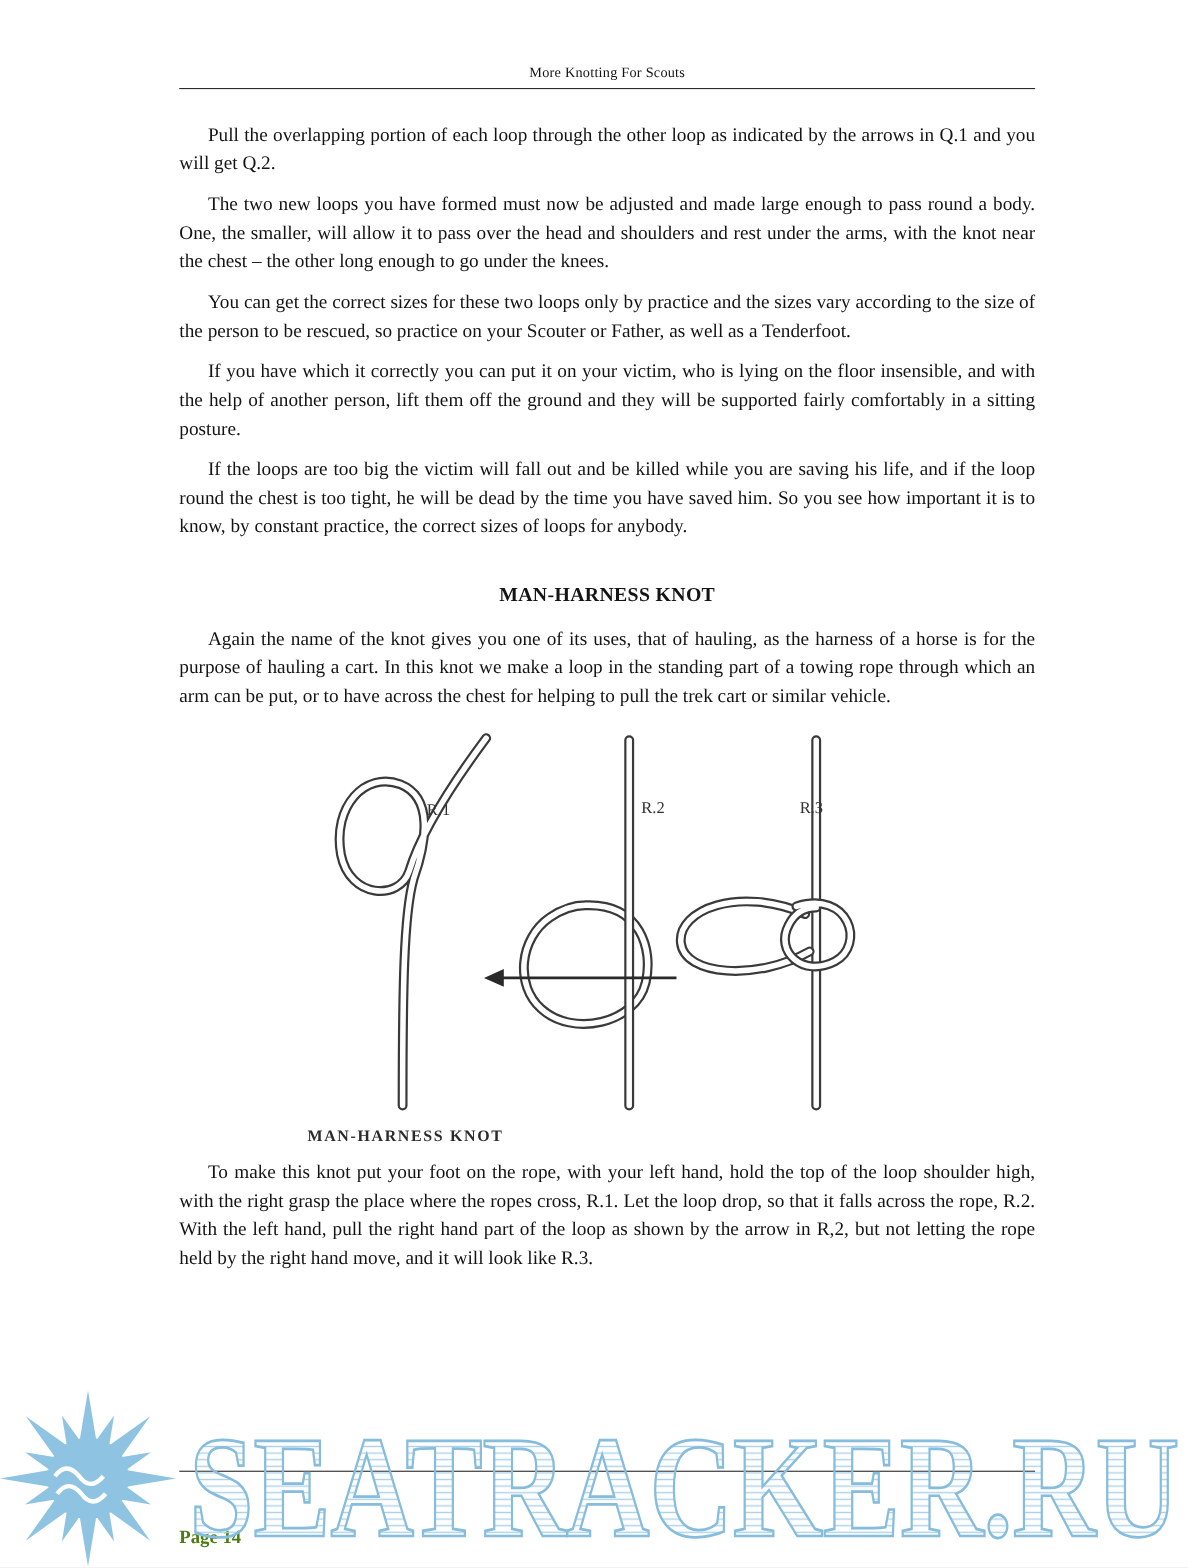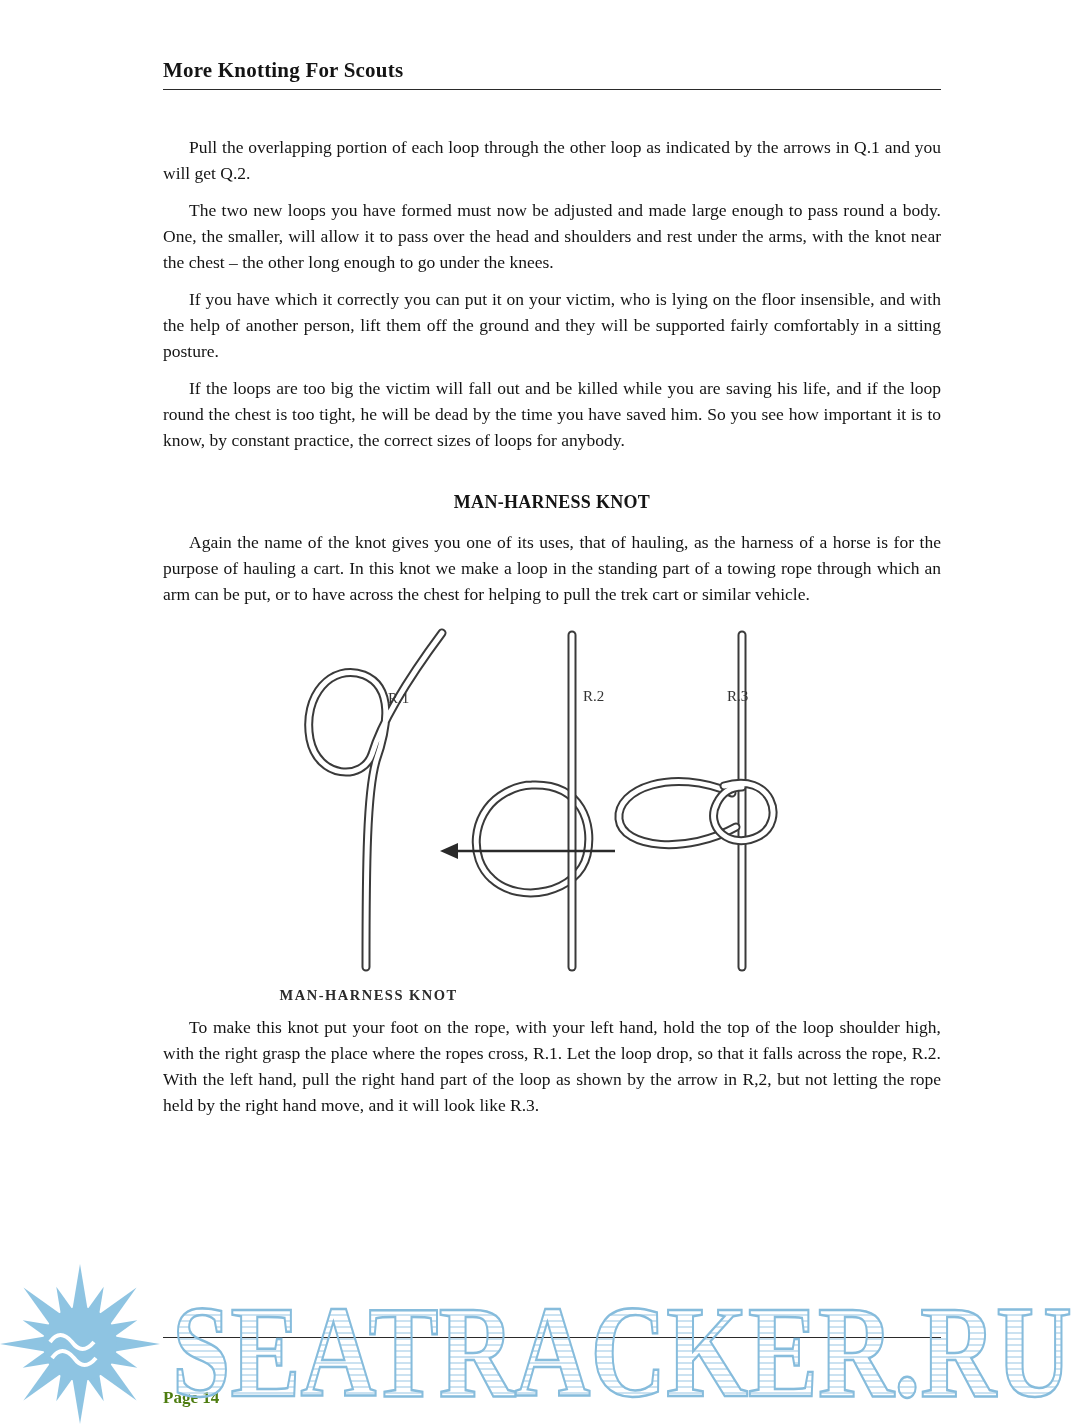--- a/index.html
+++ b/index.html
@@ -9,24 +9,24 @@
     height: 1425px;
     margin: 0 auto;
     background: #ffffff;
     font-family: "Liberation Serif", serif;
     color: #141414;
     overflow: hidden;
   }
   .column { position:absolute; left:163px; width:778px; top:0; }
   .header { padding-top:58px; border-bottom:1.5px solid #2a2a2a; }
   .header .title {
-    text-align:left; font-weight:bold; font-size:21px;
+    text-align:center; font-weight:normal; font-size:13px;
     padding-bottom:6px; letter-spacing:0.2px;
   }
-  .body-text { margin-top:44px; font-size:17.5px; line-height:26px; text-align:justify; }
+  .body-text { margin-top:28px; font-size:17.5px; line-height:26px; text-align:justify; }
   .para { margin:0 0 11px 0; text-indent:26px; }
   .section-heading {
     text-align:center; font-weight:bold; font-size:18px;
     margin:36px 0 14px 0; letter-spacing:0.3px;
   }
   .figure { width:545px; margin:14px auto 6px auto; text-align:left; }
   .figure-caption {
     font-weight:bold; font-size:14.5px; letter-spacing:1.5px;
     color:#2b2b2b; margin-top:2px; font-family:"Liberation Serif", serif;
   }
@@ -54,20 +54,21 @@
 
   <div class="column">
 
     <div class="header">
       <div class="title">More Knotting For Scouts</div>
     </div>
 
     <div class="body-text">
       <p class="para">Pull the overlapping portion of each loop through the other loop as indicated by the arrows in Q.1 and you will get Q.2.</p>
       <p class="para">The two new loops you have formed must now be adjusted and made large enough to pass round a body. One, the smaller, will allow it to pass over the head and shoulders and rest under the arms, with the knot near the chest – the other long enough to go under the knees.</p>
+      <p class="para">You can get the correct sizes for these two loops only by practice and the sizes vary according to the size of the person to be rescued, so practice on your Scouter or Father, as well as a Tenderfoot.</p>
       <p class="para">If you have which it correctly you can put it on your victim, who is lying on the floor insensible, and with the help of another person, lift them off the ground and they will be supported fairly comfortably in a sitting posture.</p>
       <p class="para">If the loops are too big the victim will fall out and be killed while you are saving his life, and if the loop round the chest is too tight, he will be dead by the time you have saved him. So you see how important it is to know, by constant practice, the correct sizes of loops for anybody.</p>
 
       <h2 class="section-heading">MAN-HARNESS KNOT</h2>
 
       <p class="para">Again the name of the knot gives you one of its uses, that of hauling, as the harness of a horse is for the purpose of hauling a cart. In this knot we make a loop in the standing part of a towing rope through which an arm can be put, or to have across the chest for helping to pull the trek cart or similar vehicle.</p>
 
       <div class="figure">
         <svg width="545" height="352" viewBox="0 0 545 352">
           <defs>

